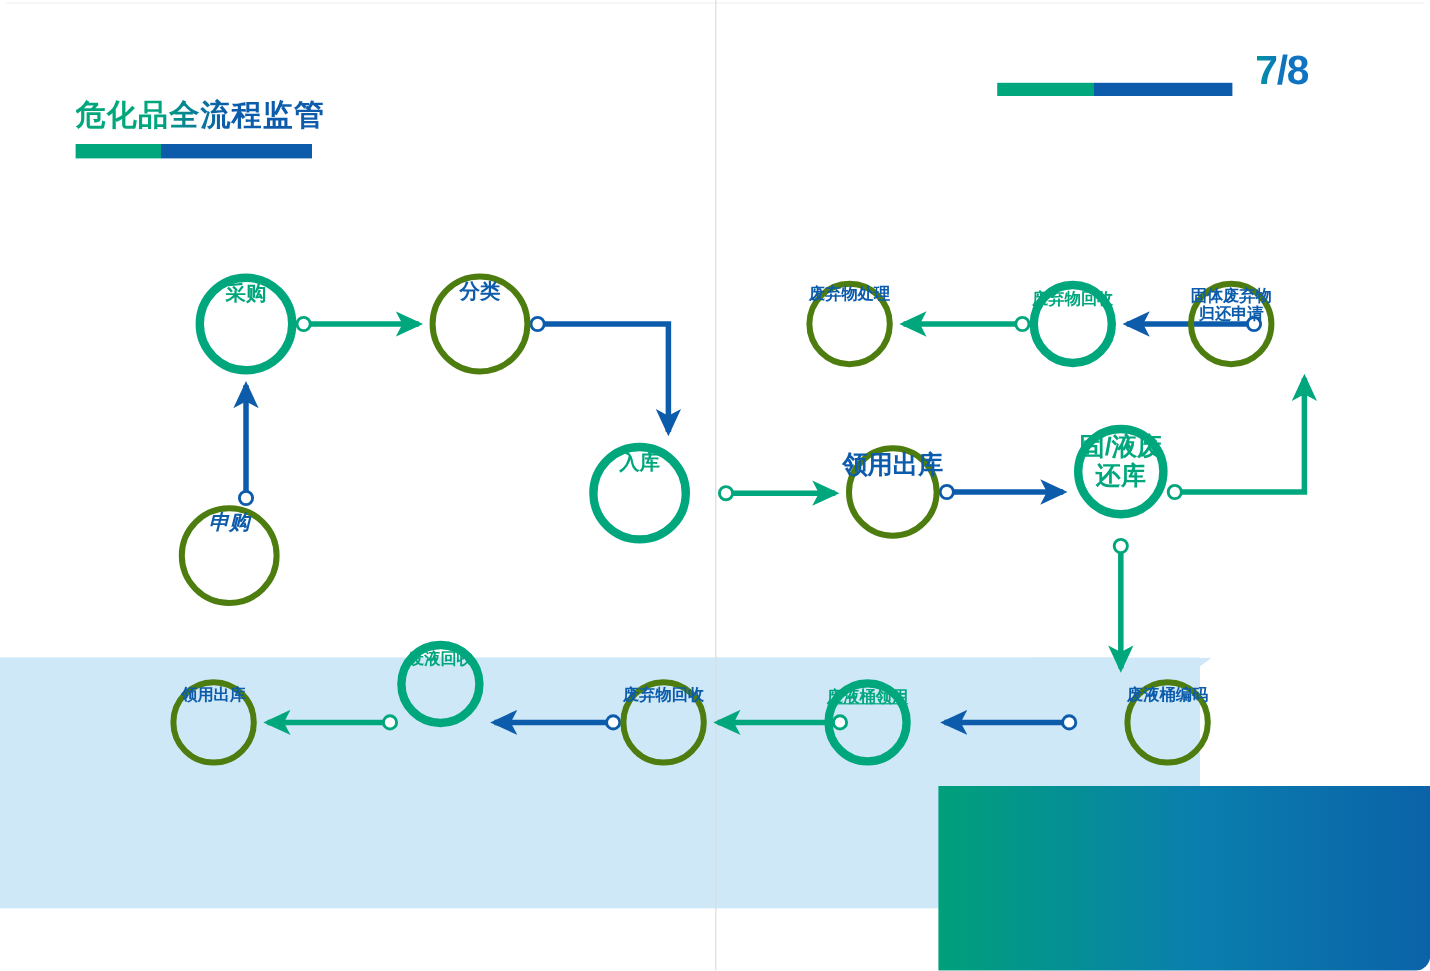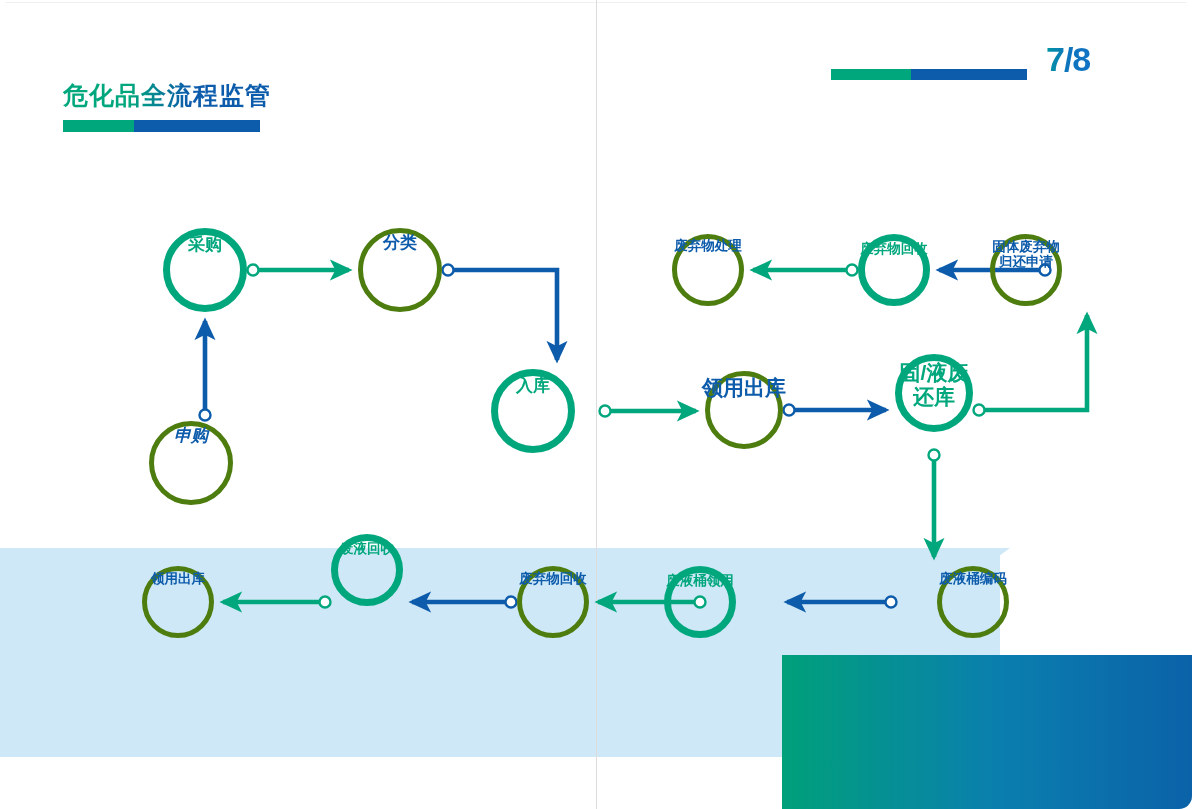--- a/index.html
+++ b/index.html
@@ -250,21 +250,21 @@
       </div>
       <div class="node green sz-sm" style="left: 858px; top: 234px;">
         <div class="label">废弃物回收</div>
       </div>
       <div class="node blue sz-sm" style="left: 672px; top: 234px; font-family: Liberation Mono, monospace;">
         <div class="label">废弃物处理</div>
       </div>
       <div class="node blue sz-sm" style="left: 897px; top: 566px; margin-left: 40px;">
         <div class="label">废液桶编码</div>
       </div>
-      <div class="node green sz-sm" style="left: 664px; top: 566px;">
+      <div class="node green sz-sm" style="left: 687px; top: 566px; text-decoration: underline;">
         <div class="label">废液桶领用</div>
       </div>
       <div class="node blue sz-sm" style="left: 517px; top: 566px;">
         <div class="label">废弃物回收</div>
       </div>
       <div class="node green sz-sm" style="left: 331px; top: 534px;">
         <div class="label">废液回收</div>
       </div>
       <div class="node blue sz-sm" style="left: 142px; top: 566px;">
         <div class="label">领用出库</div>

